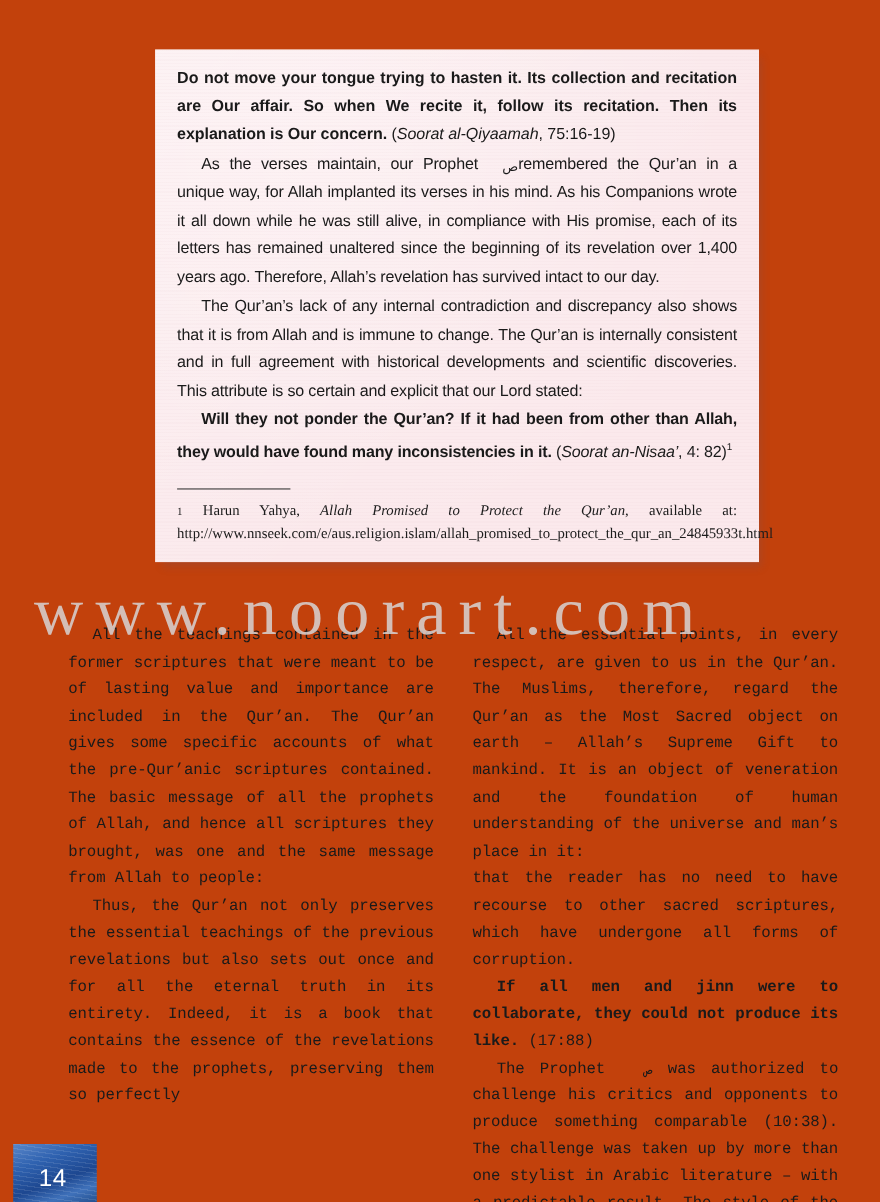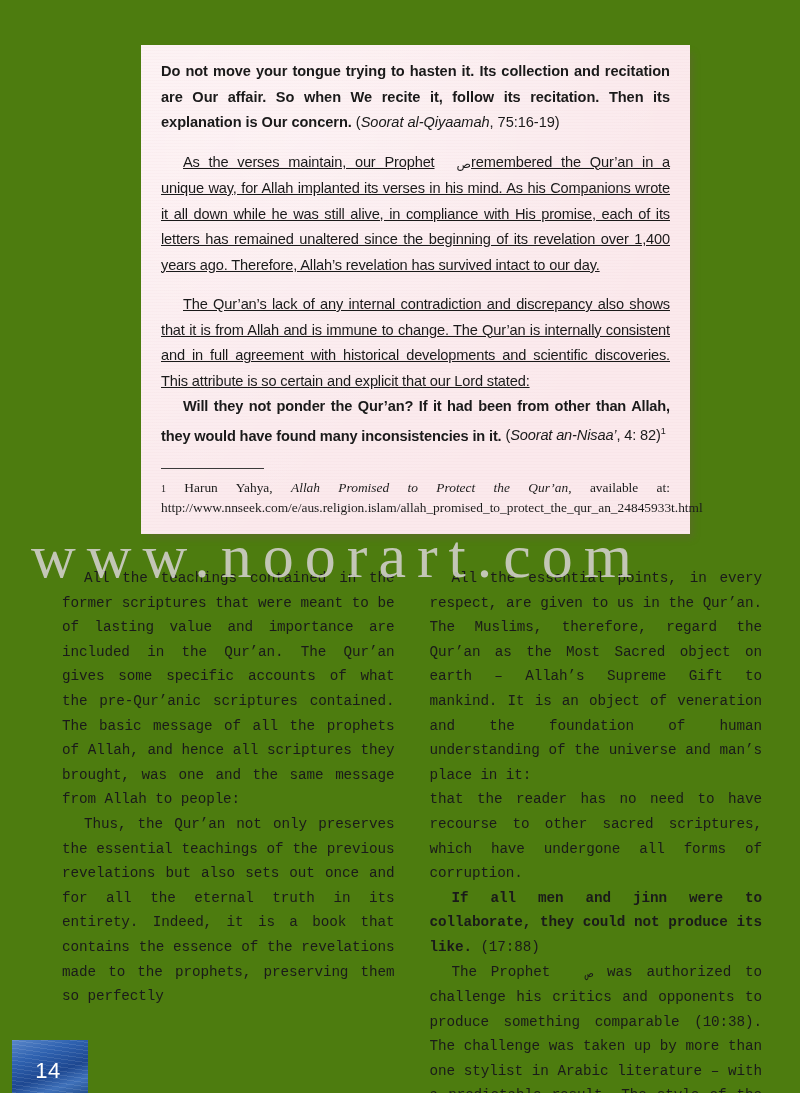--- a/index.html
+++ b/index.html
@@ -14,21 +14,21 @@
     position: relative;
     font-family: "Liberation Sans", sans-serif;
     color: #1a1a1a;
     overflow: hidden;
   }
 
   
   #page {
     position: absolute;
     inset: 0;
-    background: #4d7c0f;
+    background: #c2410c;
   }
 
   
   #quote-panel {
     position: absolute;
     left: 141px;
     top: 45px;
     width: 549px;
     padding: 14px 20px 16px 20px;
     background: #fbe9ec;
@@ -57,21 +57,21 @@
     z-index: 2;
   }
   .q-bold {
     font-weight: bold;
     letter-spacing: -0.05px;
   }
   .q-body {
     text-indent: 22px;
     letter-spacing: -0.15px;
   }
-  .q-gap { margin-top: 14px; text-decoration: underline; }
+  .q-gap { margin-top: 2px; }
   .ital { font-style: italic; }
   .sup { font-size: 9px; vertical-align: super; }
   .pbuh {
     font-size: 12px;
     display: inline-block;
     transform: translateY(1px);
     letter-spacing: 0;
   }
 
   

